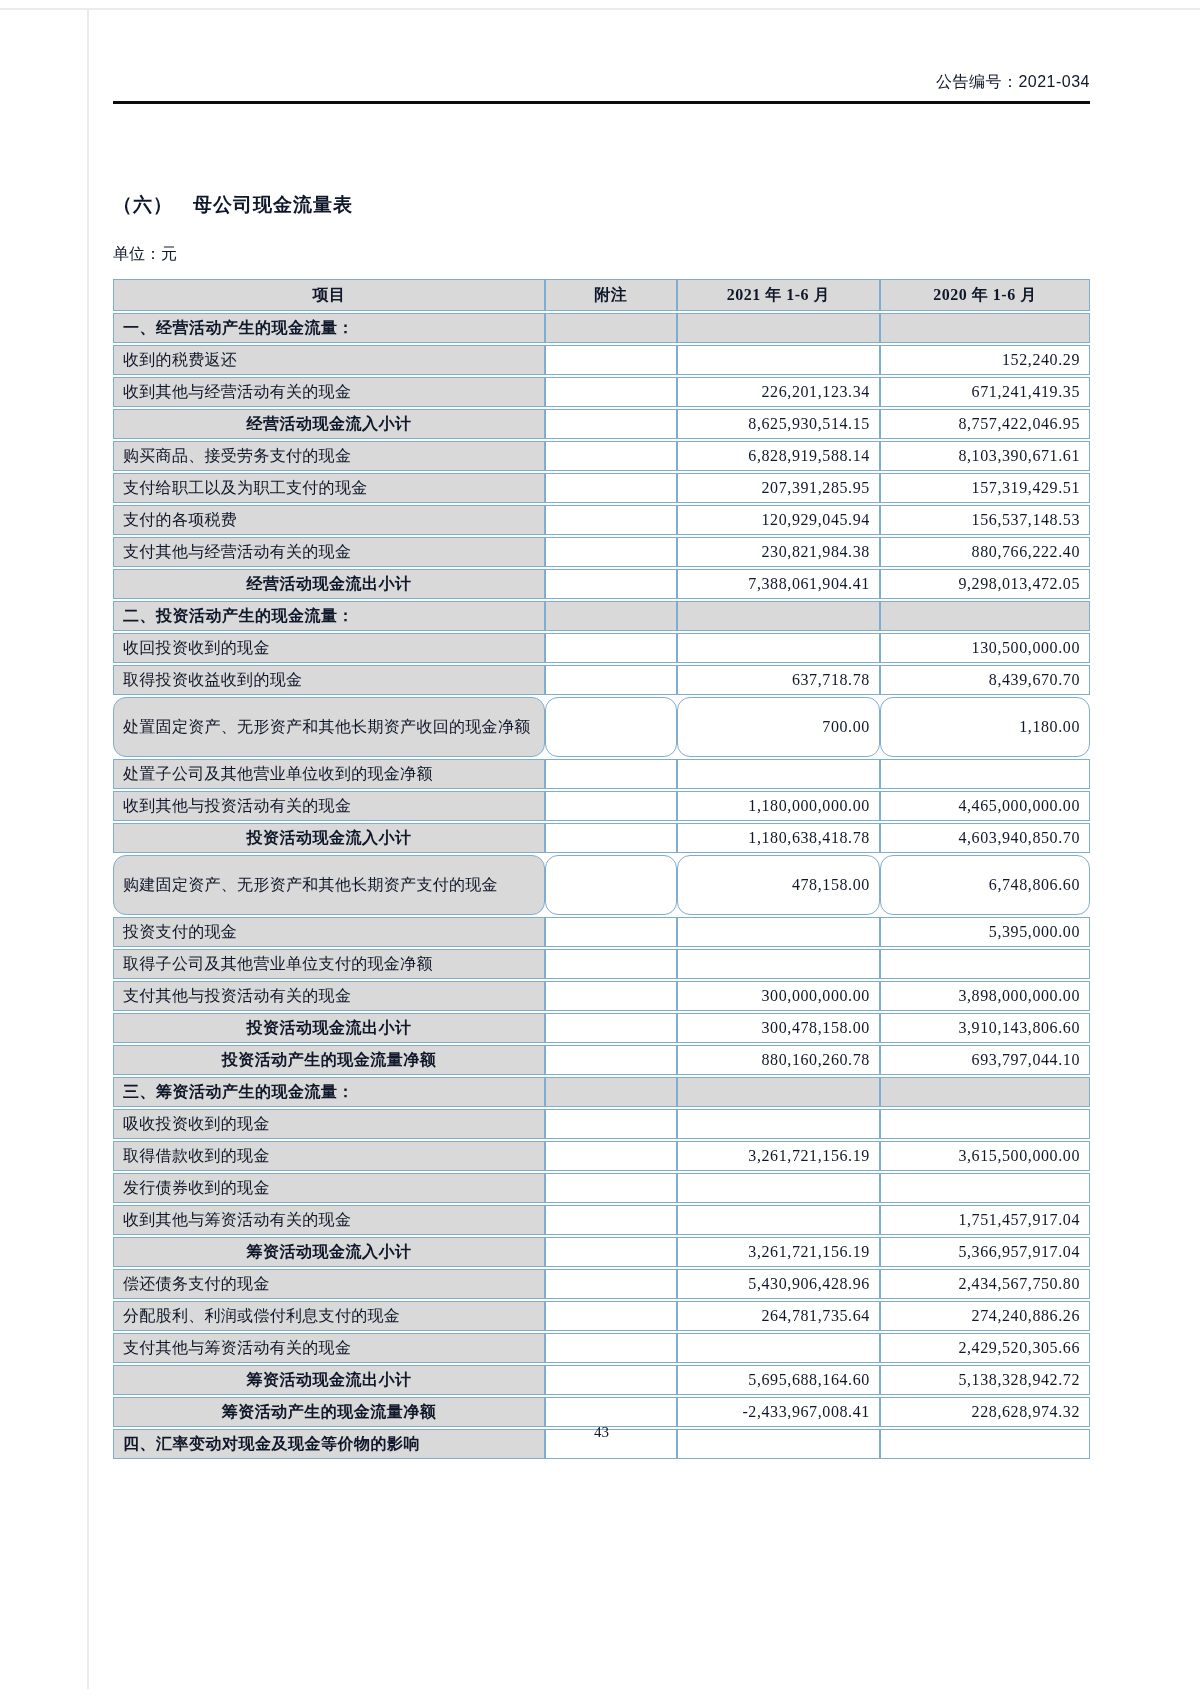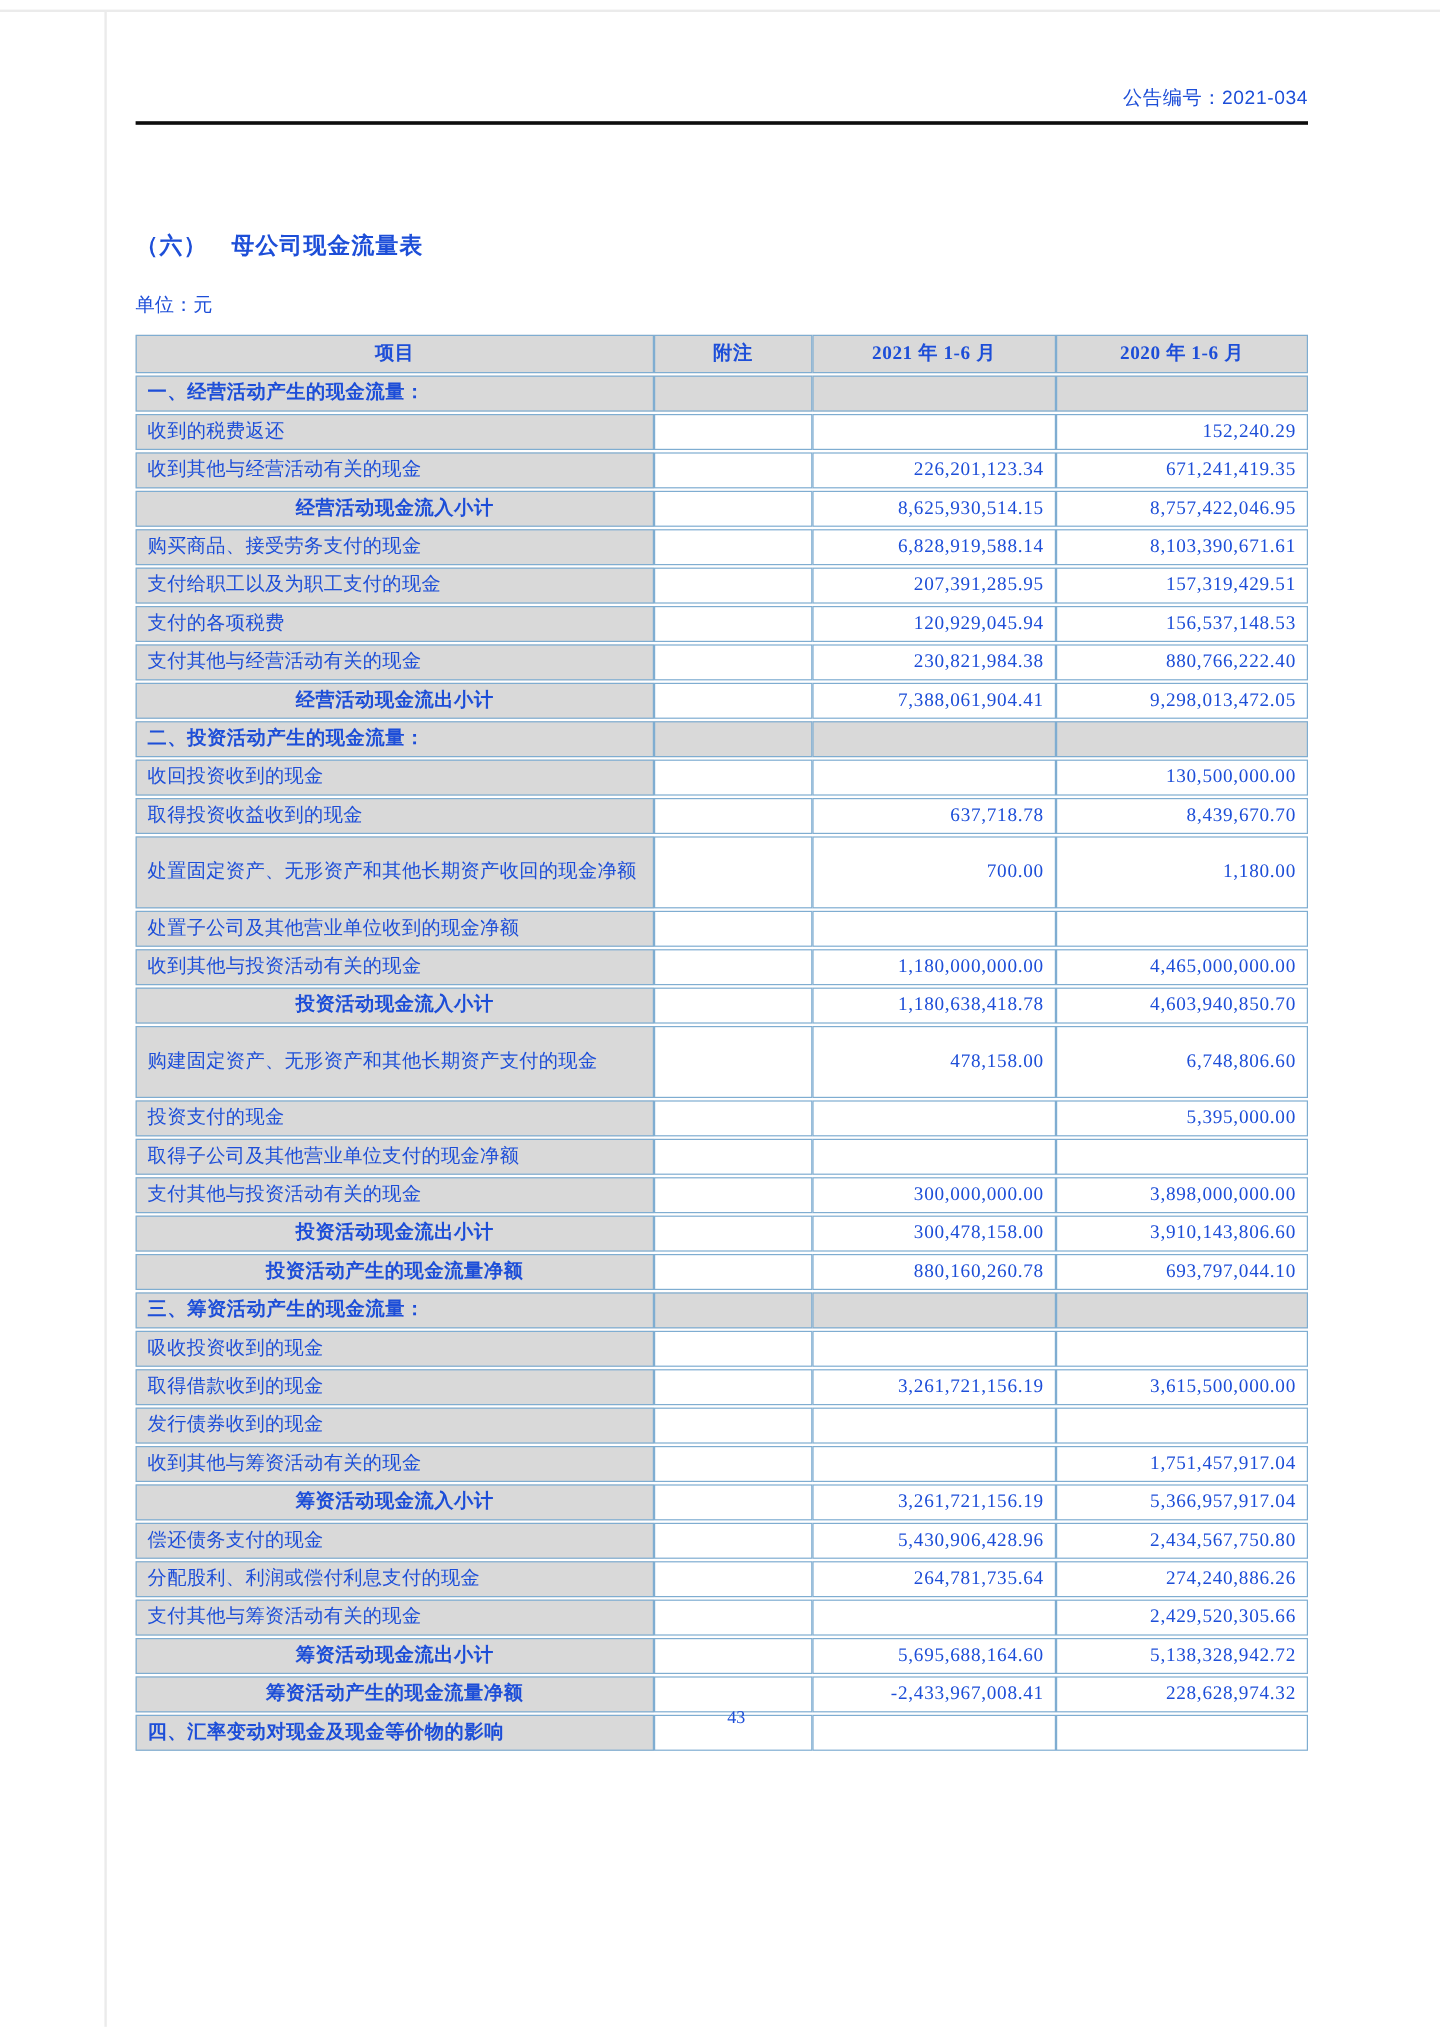--- a/index.html
+++ b/index.html
@@ -1,21 +1,21 @@
 <!DOCTYPE html>
 <html style="--shaded-cell: #d9d9d9; --border-blue: #7fadd1; --rule-black: #0d0d0d;"><head>
 <meta charset="utf-8">
 <style>
   html,body { margin:0; padding:0; background:#ffffff; }
   .page {
     position:relative;
     width:1200px; height:1697px;
     background:#ffffff;
     font-family:"Liberation Serif","DejaVu Serif",serif;
-    color:#1d4ed8;
+    color:#0f172a;
     overflow:hidden;
   }
   
   .artifact-top  { position:absolute; left:0;   top:8px;  width:1200px; height:2px;  background:#ebebeb; }
   .artifact-left { position:absolute; left:87px; top:9px; width:2px;  height:1680px; background:#ebebeb; }
 
   .content { position:absolute; left:113px; top:0; width:977px; }
 
   .doc-number {
     padding-top:72px;
@@ -50,42 +50,42 @@
   td {
     border:1px solid var(--border-blue,#7fadd1);
     height:26px;
     padding:1px 9px;
     font-size:16px;
     line-height:1.25;
     vertical-align:middle;
     overflow:hidden;
     white-space:normal;
   }
-  tr.tall td { height:56px; }
+  tr.tall td { height:56px;border-radius:13px; }
 
   td.hcell {
     background:var(--shaded-cell,#d9d9d9);
     font-weight:bold;
     text-align:center;
     height:28px;
     letter-spacing:0.5px;
   }
   td.lbl { background:var(--shaded-cell,#d9d9d9); text-align:left; letter-spacing:0.3px; }
   td.lbl.sec, td.lbl.sec2 { font-weight:bold; letter-spacing:0.5px; }
   td.lbl.sub { font-weight:bold; text-align:center; letter-spacing:0.5px; }
   td.shade { background:var(--shaded-cell,#d9d9d9); }
   td.num {
     text-align:right;
     font-family:"Liberation Serif","DejaVu Serif",serif;
     letter-spacing:0.6px;
   }
   td.note { text-align:center; }
 
   .page-num {
-    position:absolute; left:12px; top:1424px; width:977px;
+    position:absolute; left:0; top:1424px; width:977px;
     text-align:center; font-size:15px;
   }
 </style>
 </head>
 <body>
 
 <div class="page">
   <div class="artifact-top"></div>
   <div class="artifact-left"></div>
 

